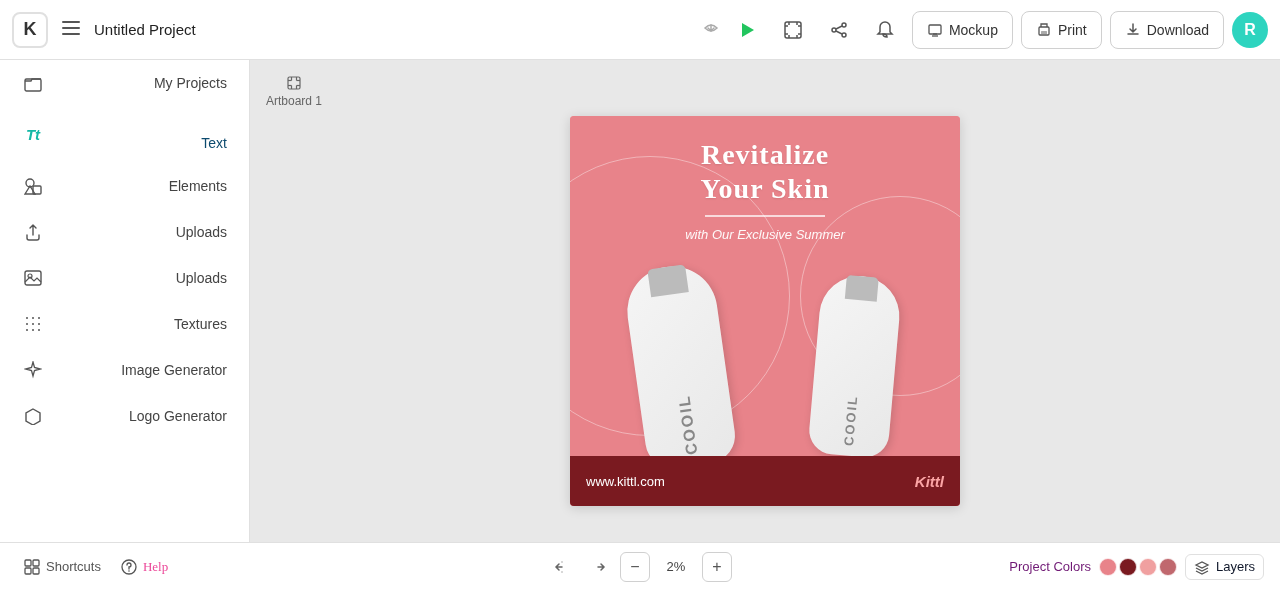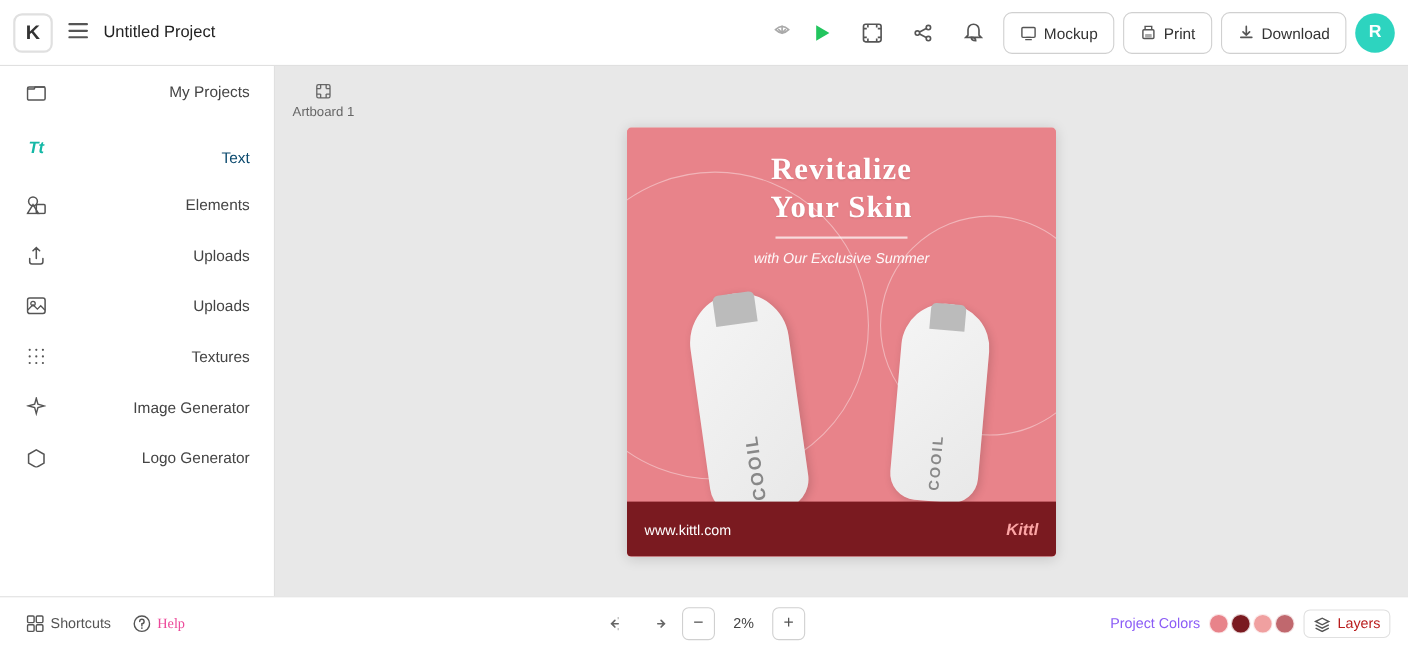--- a/index.html
+++ b/index.html
@@ -305,33 +305,33 @@
       cursor: pointer;
       display: flex; align-items: center; justify-content: center;
       font-size: 16px; color: #666;
       border-radius: 5px;
     }
     .bottombar-right {
       margin-left: auto;
       display: flex; align-items: center; gap: 8px;
     }
     .project-colors-label {
-      font-size: 13px; color: #8b5cf6;
+      font-size: 13px; color: #701a75;
     }
     .color-swatches {
       display: flex; gap: 2px;
     }
     .color-swatch {
       width: 18px; height: 18px;
       border-radius: 50%;
       border: 1.5px solid rgba(255,255,255,0.8);
     }
     .layers-btn {
       display: flex; align-items: center; gap: 6px;
-      font-size: 13px; color: #b91c1c; cursor: pointer;
+      font-size: 13px; color: #0f172a; cursor: pointer;
       padding: 4px 8px; border-radius: 6px;
       border: 1px solid #e0e0e0;
     }
   </style>
 </head>
 <body>
 
 <div class="topbar">
   <div class="topbar-logo">
     <span>K</span>

